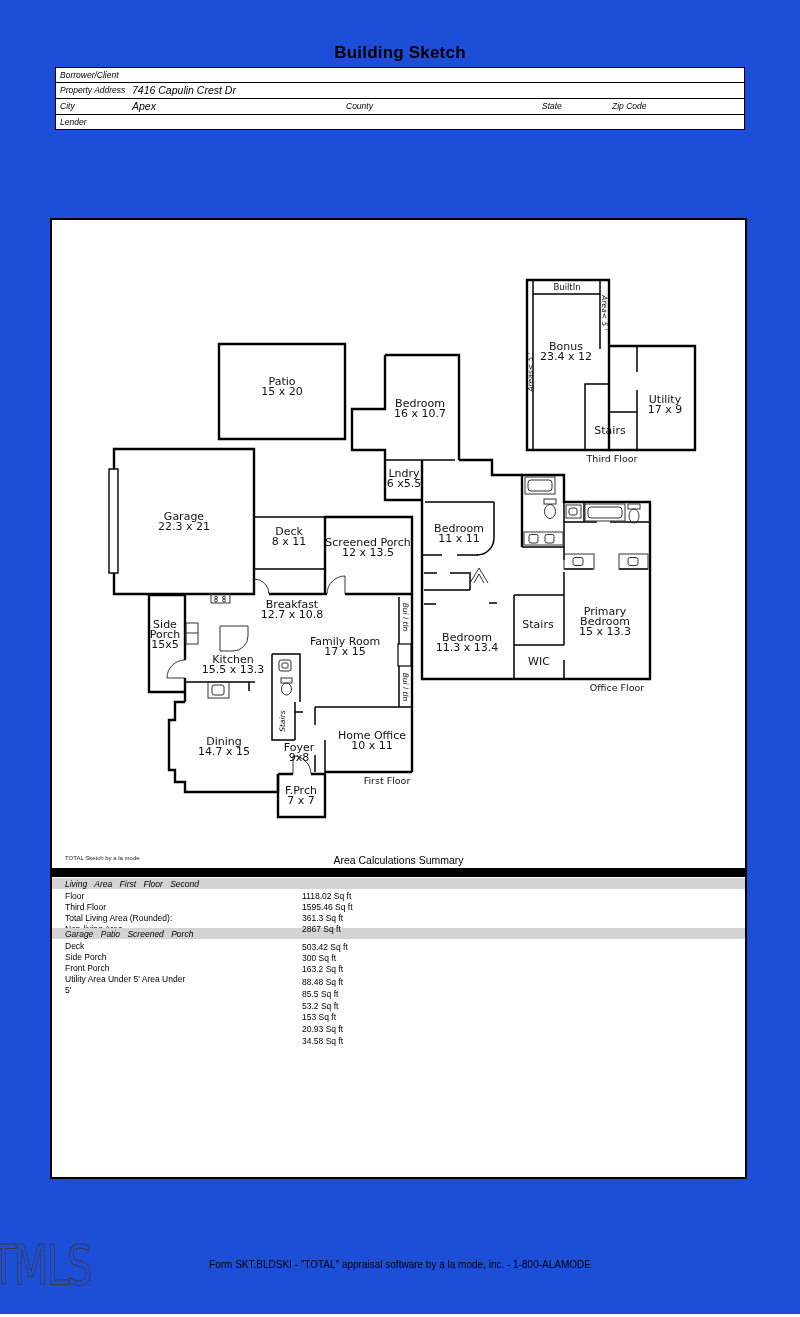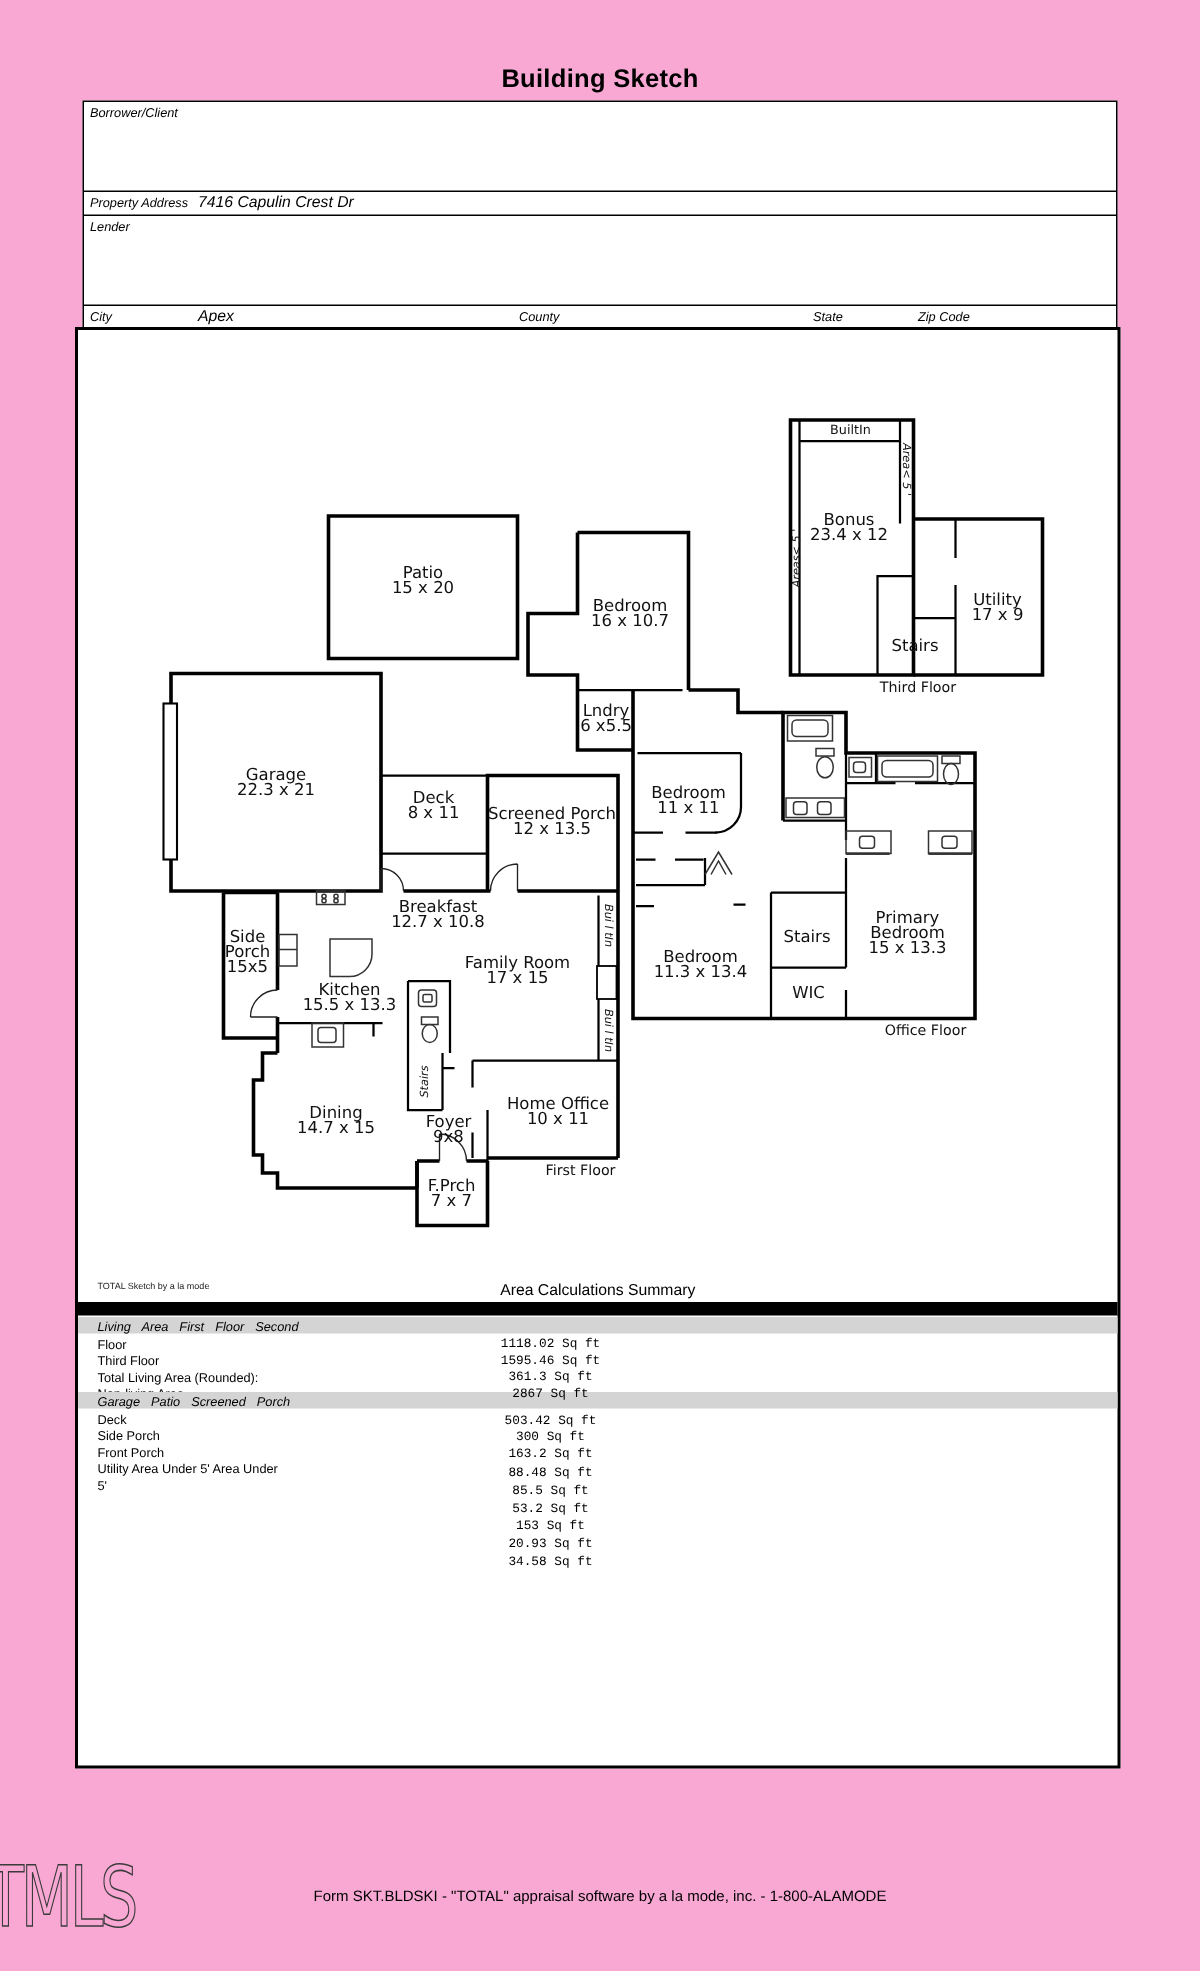--- a/index.html
+++ b/index.html
@@ -1,74 +1,74 @@
 <!DOCTYPE html>
 <html><head>
 <meta charset="utf-8">
 <style>
   html,body{margin:0;padding:0;background:#fff;}
-  .page{position:relative;width:800px;height:1314px;background:#f9a8d4;overflow:hidden;
+  .page{position:relative;width:800px;height:1314px;background:#1d4ed8;overflow:hidden;
         font-family:"DejaVu Sans",sans-serif;color:#000;}
   .title{position:absolute;top:43px;left:0;width:800px;text-align:center;
          font-family:"Liberation Sans",sans-serif;font-size:17px;font-weight:bold;letter-spacing:.2px;}
   
   .formbox{position:absolute;left:55px;top:67px;width:688px;border:1.5px solid #000;background:#fff;}
   .frow{position:relative;height:14px;border-top:1px solid #000;font-style:italic;}
   .frow:first-child{border-top:none;}
-  .frow.tall{height:15px;margin-top:45px;}
+  .frow.tall{height:15px;}
   .flabel{position:absolute;top:2px;font-family:"Liberation Sans",sans-serif;font-size:8.5px;color:#000;}
   .fvalue{position:absolute;top:1px;font-family:"Liberation Sans",sans-serif;font-size:10.5px;color:#000;}
   
   .sketch{position:absolute;left:50px;top:218px;width:693px;height:957px;border:2.5px solid #000;background:#fff;}
   .plan-svg{position:absolute;left:0;top:0;}
   .rlabel{position:absolute;transform:translate(-50%,-50%);text-align:center;
           font-size:11px;line-height:10px;white-space:nowrap;color:#111;}
   .rlabel.rot90{transform:translate(-50%,-50%) rotate(90deg);}
   .rlabel.rotm90{transform:translate(-50%,-50%) rotate(-90deg);}
   .rlabel.small{font-size:7.5px;font-style:italic;}
   .floorlab{font-size:9.5px;}
   
   .credit{position:absolute;left:13px;top:635px;font-size:6px;font-family:"Liberation Sans",sans-serif;color:#222;}
   .sumtitle{position:absolute;left:0;top:634px;width:693px;text-align:center;
             font-family:"Liberation Sans",sans-serif;font-size:10.5px;}
   .blackbar{position:absolute;left:0;top:648px;width:693px;height:9px;background:#000;}
   .grayband{position:absolute;left:0;width:693px;height:11px;background:#d4d4d4;}
   .sline{position:absolute;left:13px;font-family:"Liberation Sans",sans-serif;font-size:8.5px;white-space:nowrap;}
   .sband{position:absolute;left:13px;font-family:"Liberation Sans",sans-serif;font-size:8.5px;word-spacing:5px;white-space:nowrap;font-style:italic;}
-  .vline{position:absolute;left:250px;width:130px;text-align:center;
-         font-family:Liberation Mono, monospace;font-size:8.5px;white-space:nowrap;}
+  .vline{position:absolute;left:250px;width:130px;text-align:left;
+         font-family:Liberation Sans, sans-serif;font-size:8.5px;white-space:nowrap;}
   
   .logo{position:absolute;left:0;top:1237px;}
   .footline{position:absolute;left:0;top:1259px;width:800px;text-align:center;
             font-family:"Liberation Sans",sans-serif;font-size:10px;}
 </style>
 </head>
 <body>
 
 <div class="page">
 
   <div class="title">Building Sketch</div>
 
   <div class="formbox">
     <div class="frow">
       <span class="flabel" style="left:4px">Borrower/Client</span>
     </div>
     <div class="frow tall">
       <span class="flabel" style="left:4px">Property Address</span>
       <span class="fvalue" style="left:76px">7416 Capulin Crest Dr</span>
     </div>
-    <div class="frow">
-      <span class="flabel" style="left:4px">Lender</span>
-    </div>
     <div class="frow tall">
       <span class="flabel" style="left:4px">City</span>
       <span class="fvalue" style="left:76px">Apex</span>
       <span class="flabel" style="left:290px">County</span>
       <span class="flabel" style="left:486px">State</span>
       <span class="flabel" style="left:556px">Zip Code</span>
+    </div>
+    <div class="frow">
+      <span class="flabel" style="left:4px">Lender</span>
     </div>
   </div>
 
   <div class="sketch">
 
     <svg class="plan-svg" width="693" height="957" viewBox="0 0 693 957">
 
       <g stroke="#000" stroke-width="2.4" fill="none">
         <path d="M167,124 H293 V219 H167 Z"></path>
         <path d="M62,229 H202 V374 H62 Z"></path>

